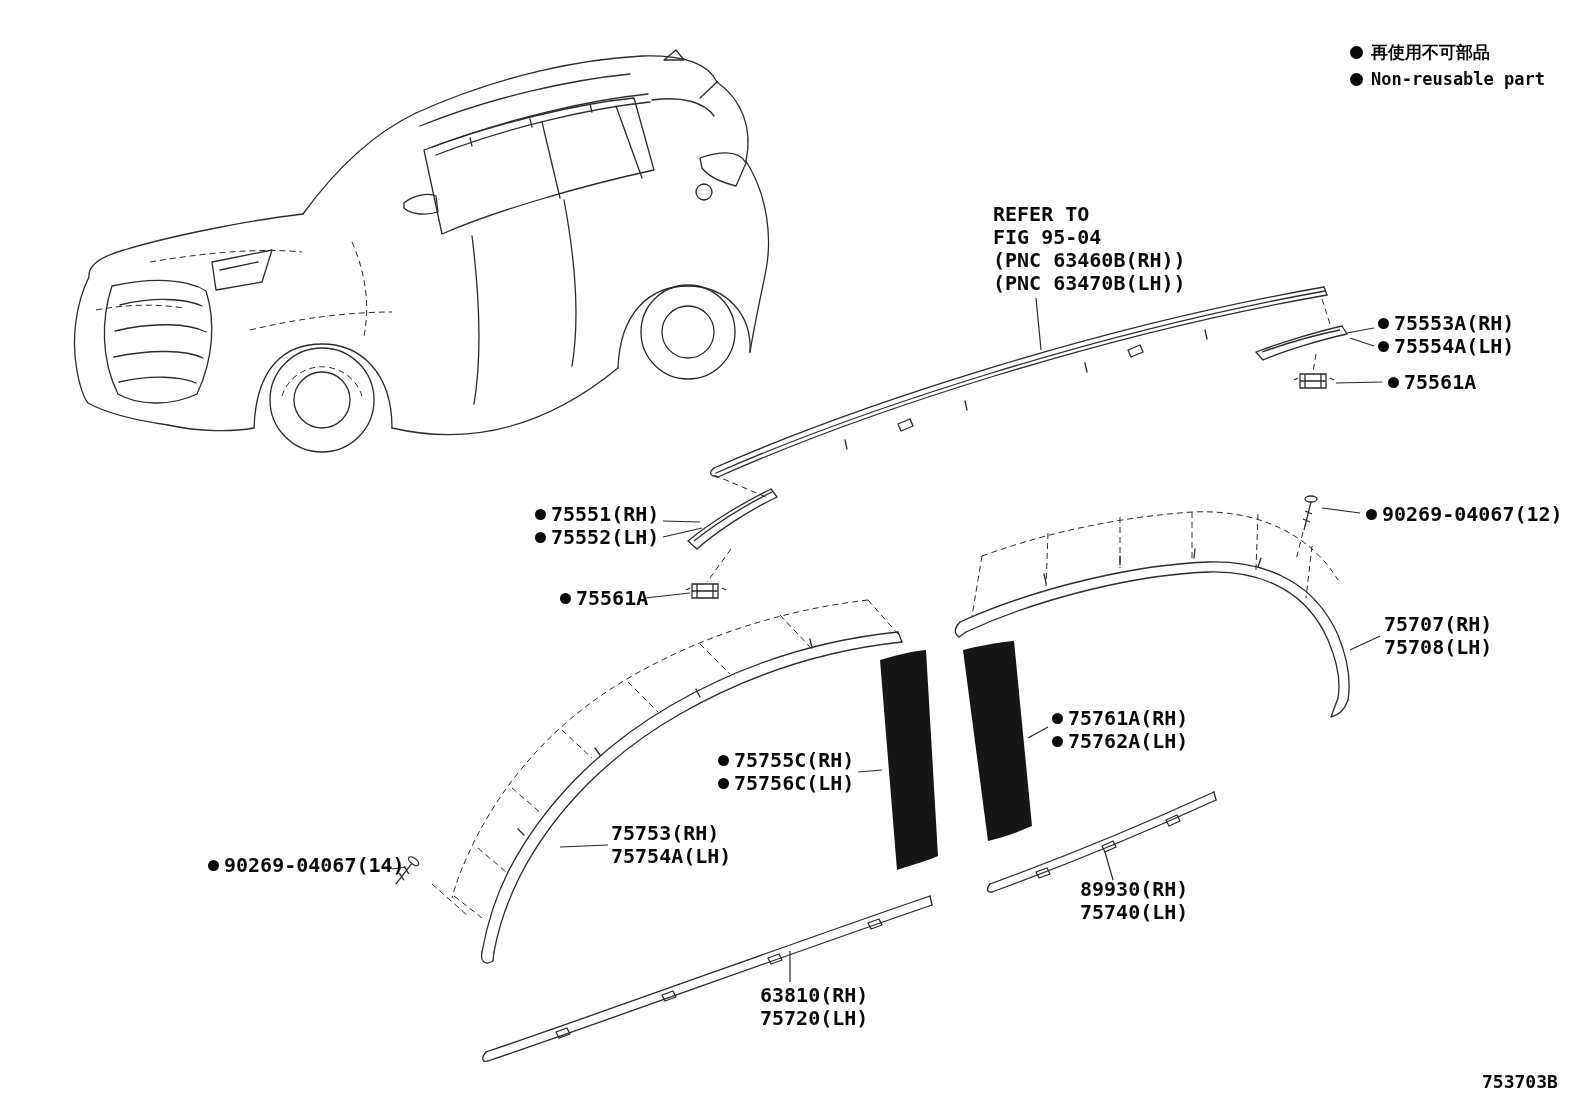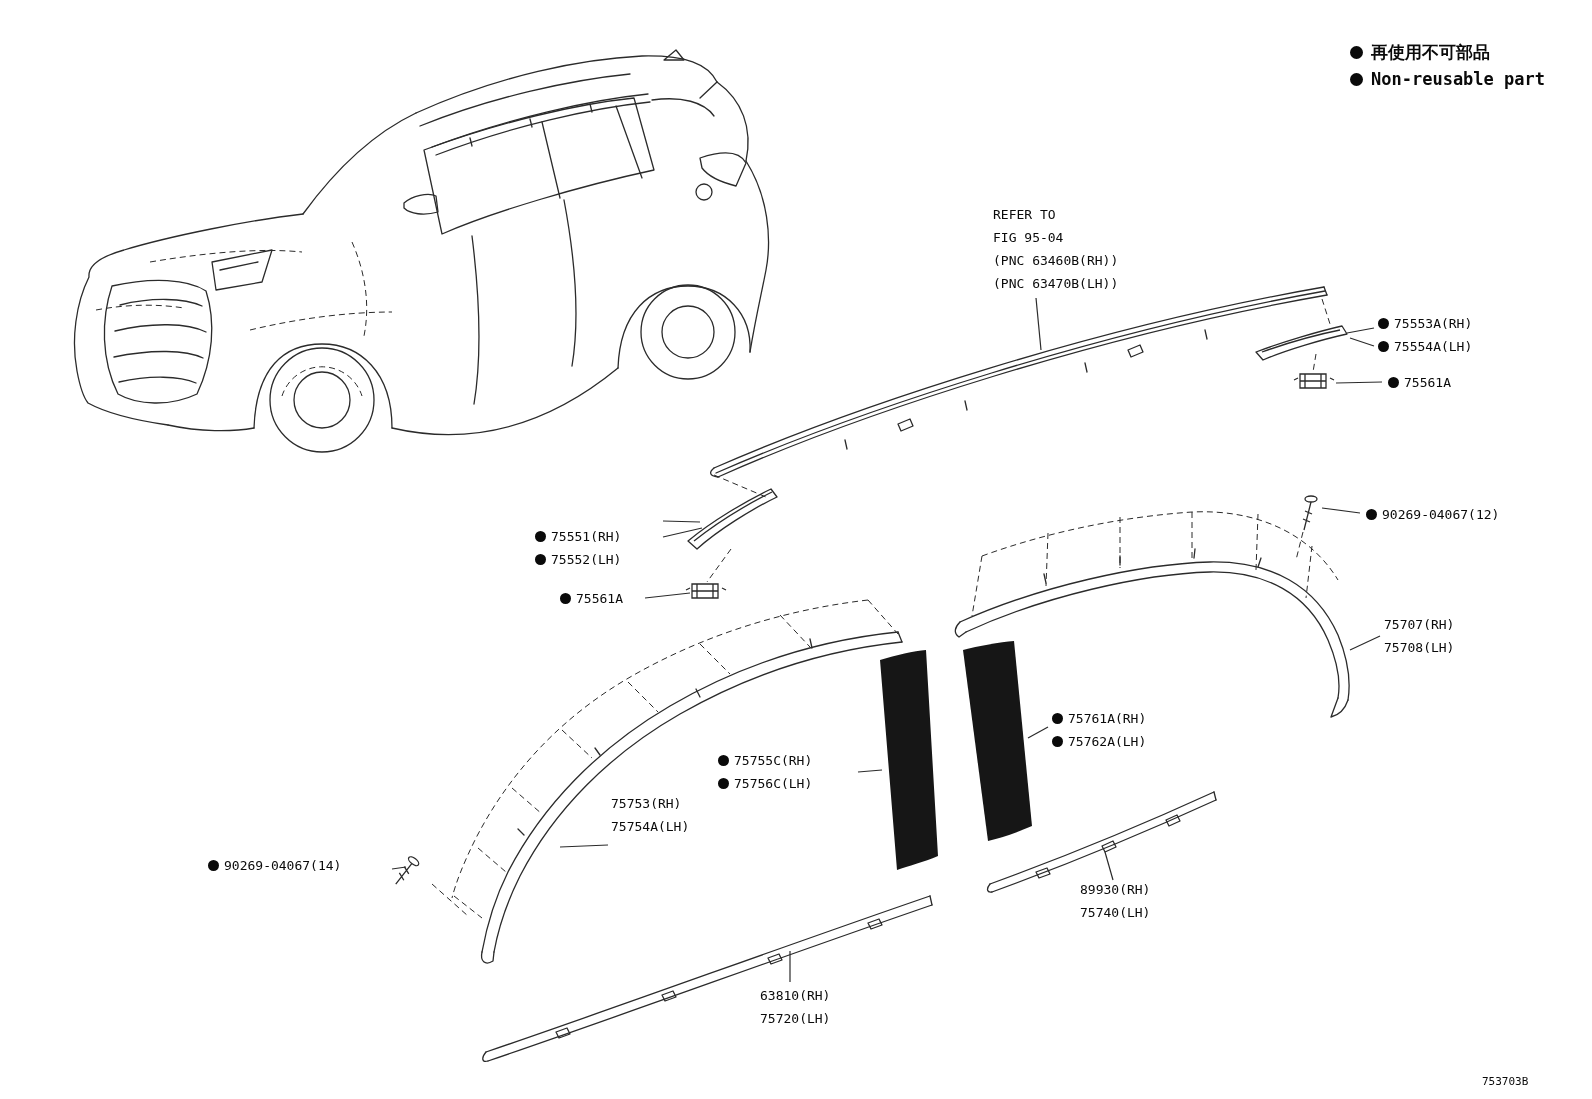--- a/index.html
+++ b/index.html
@@ -3,29 +3,29 @@
 <meta charset="utf-8">
 <style>
   html,body{margin:0;padding:0;background:#ffffff;}
   .canvas{
     position:relative;width:1592px;height:1099px;background:#ffffff;
     font-family:"DejaVu Sans Mono","Liberation Mono",monospace;
     overflow:hidden;color:#0a0a0a;
   }
   svg.art{position:absolute;left:0;top:0;}
   .lbl{
-    position:absolute;font-weight:400;font-size:13px;line-height:23px;
+    position:absolute;font-weight:700;font-size:20px;line-height:23px;
     white-space:nowrap;color:#0a0a0a;
   }
   .row{display:flex;align-items:center;height:23px;}
   .dot{width:11px;height:11px;border-radius:50%;background:#0a0a0a;margin-right:5px;flex:none;}
   .legend{font-size:17px;font-weight:700;text-align:center;}
   .legend .row{height:21px;margin-bottom:6px;}
   .legend .dot{width:13px;height:13px;margin-right:8px;}
-  .docid{font-weight:400;font-size:11px;}
+  .docid{font-weight:700;font-size:18px;}
 </style>
 </head>
 <body>
 
 <div class="canvas">
 
   <svg class="art" width="1592" height="1099" viewBox="0 0 1592 1099">
 
     <g stroke="#2b2b2b" stroke-width="1.3" fill="none" stroke-linecap="round" stroke-linejoin="round">
       <path d="M303,214 C250,220 170,236 124,250 C99,257 88,266 89,277 C76,303 71,339 77,371 C80,387 84,398 88,403 C108,414 140,421 168,425"></path>
@@ -219,21 +219,21 @@
     </div>
   </div>
 
   <div class="lbl" style="left:1388px;top:371px">
     <div class="row">
       <span class="dot"></span>
       <span>75561A</span>
     </div>
   </div>
 
-  <div class="lbl" style="left:535px;top:525px">
+  <div class="lbl" style="left:535px;top:503px">
     <div class="row">
       <span class="dot"></span>
       <span>75551(RH)</span>
     </div>
     <div class="row">
       <span class="dot"></span>
       <span>75552(LH)</span>
     </div>
   </div>
 
@@ -275,21 +275,21 @@
     <div class="row">
       <span class="dot"></span>
       <span>75755C(RH)</span>
     </div>
     <div class="row">
       <span class="dot"></span>
       <span>75756C(LH)</span>
     </div>
   </div>
 
-  <div class="lbl" style="left:611px;top:792px">
+  <div class="lbl" style="left:611px;top:822px">
     <div class="row">
       <span>75753(RH)</span>
     </div>
     <div class="row">
       <span>75754A(LH)</span>
     </div>
   </div>
 
   <div class="lbl" style="left:208px;top:854px">
     <div class="row">

